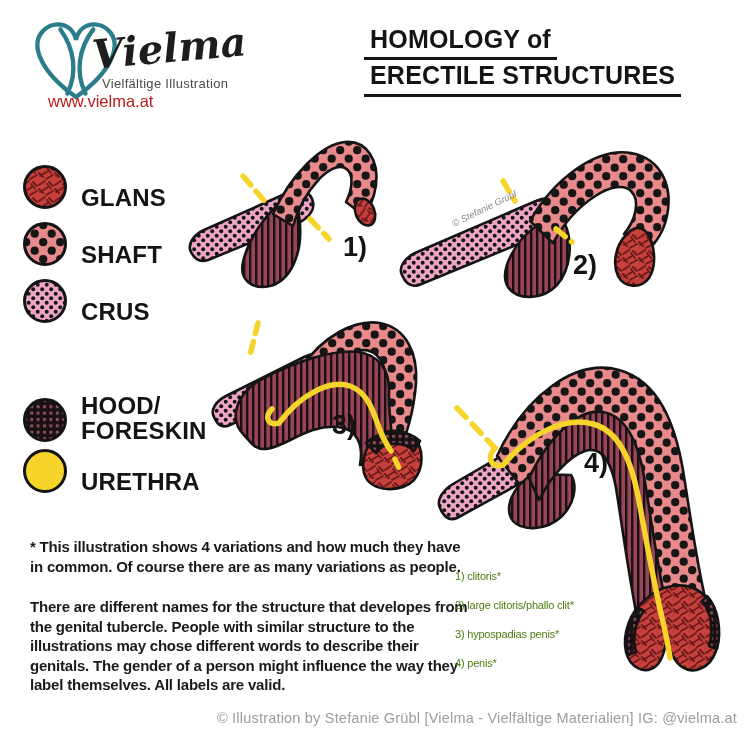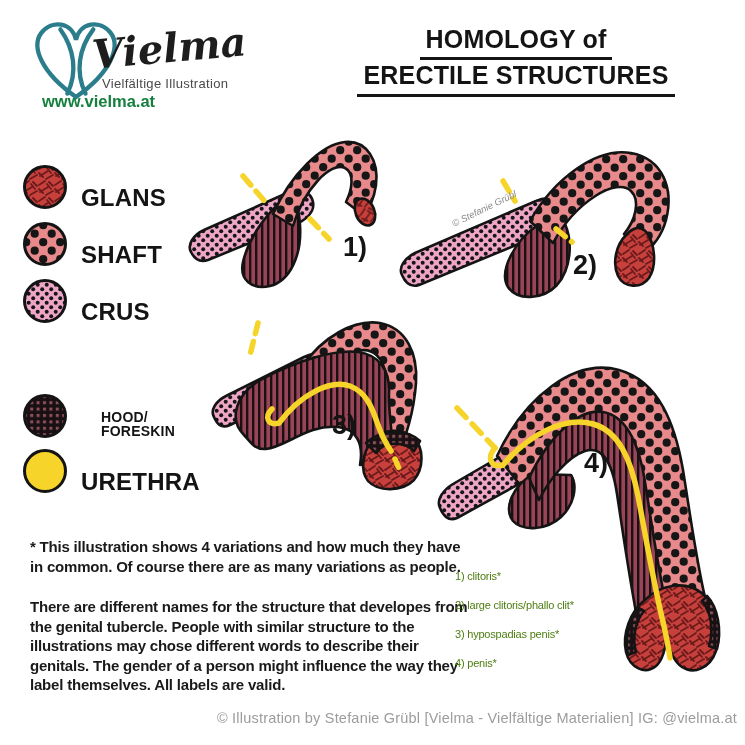--- a/index.html
+++ b/index.html
@@ -3,29 +3,29 @@
 <meta charset="utf-8">
 <style>
   html,body{margin:0;padding:0;background:#fff;}
   .canvas{position:relative;width:745px;height:745px;background:#ffffff;overflow:hidden;
           font-family:"Liberation Sans",sans-serif;color:#141414;}
   
   .logo{position:absolute;left:24px;top:10px;width:104px;height:96px;}
   .brand-script{position:absolute;left:92px;top:24px;font-family:"DejaVu Serif",serif;
           font-style:italic;font-weight:bold;font-size:40px;transform:rotate(-5deg);color:#1d1d1d;}
   .brand-tagline{position:absolute;left:102px;top:76px;font-size:13px;color:#4a4a4a;letter-spacing:.3px;}
-  .brand-url{position:absolute;left:42px;top:92px;font-size:16.5px;font-weight:700;color:#15803d;}
+  .brand-url{position:absolute;left:48px;top:92px;font-size:16.5px;font-weight:400;color:#b91c1c;}
   
-  .title{position:absolute;left:348px;top:24px;width:336px;text-align:center;line-height:1.25;}
+  .title{position:absolute;left:364px;top:24px;width:336px;line-height:1.25;}
   .title span{display:inline-block;font-size:25px;font-weight:800;letter-spacing:.2px;
           border-bottom:3px solid #141414;padding:0 6px 2px 6px;}
   
   .legend-item{position:absolute;left:22px;display:flex;align-items:flex-end;gap:13px;}
   .legend-label{font-size:24px;font-weight:700;letter-spacing:.2px;white-space:pre-line;line-height:1.05;}
-  .legend-label.small{font-size:14px;margin-left:20px;}
+  .legend-label.small{font-size:24px;}
   
   .fig{position:absolute;}
   .fig svg{display:block;width:100%;height:100%;}
   .fig-num{position:absolute;font-size:27px;font-weight:600;color:#141414;}
   
   .note{position:absolute;left:30px;width:438px;font-size:15px;font-weight:700;
         line-height:1.3;letter-spacing:-.2px;color:#1a1a1a;}
   .variants{position:absolute;left:455px;top:562px;font-size:11px;letter-spacing:-.2px;
         color:#4d7c0f;line-height:29px;}
   .credit{position:absolute;left:16px;right:8px;top:710px;text-align:right;font-size:14.5px;

